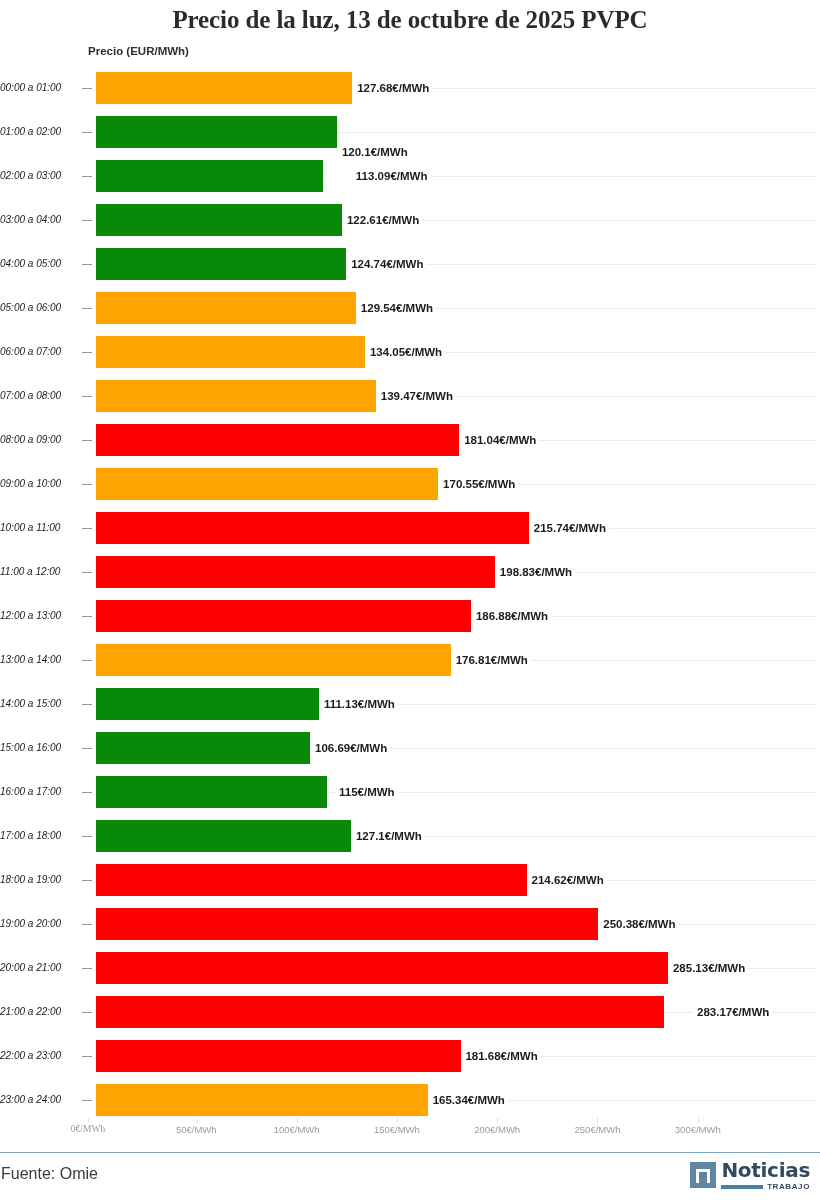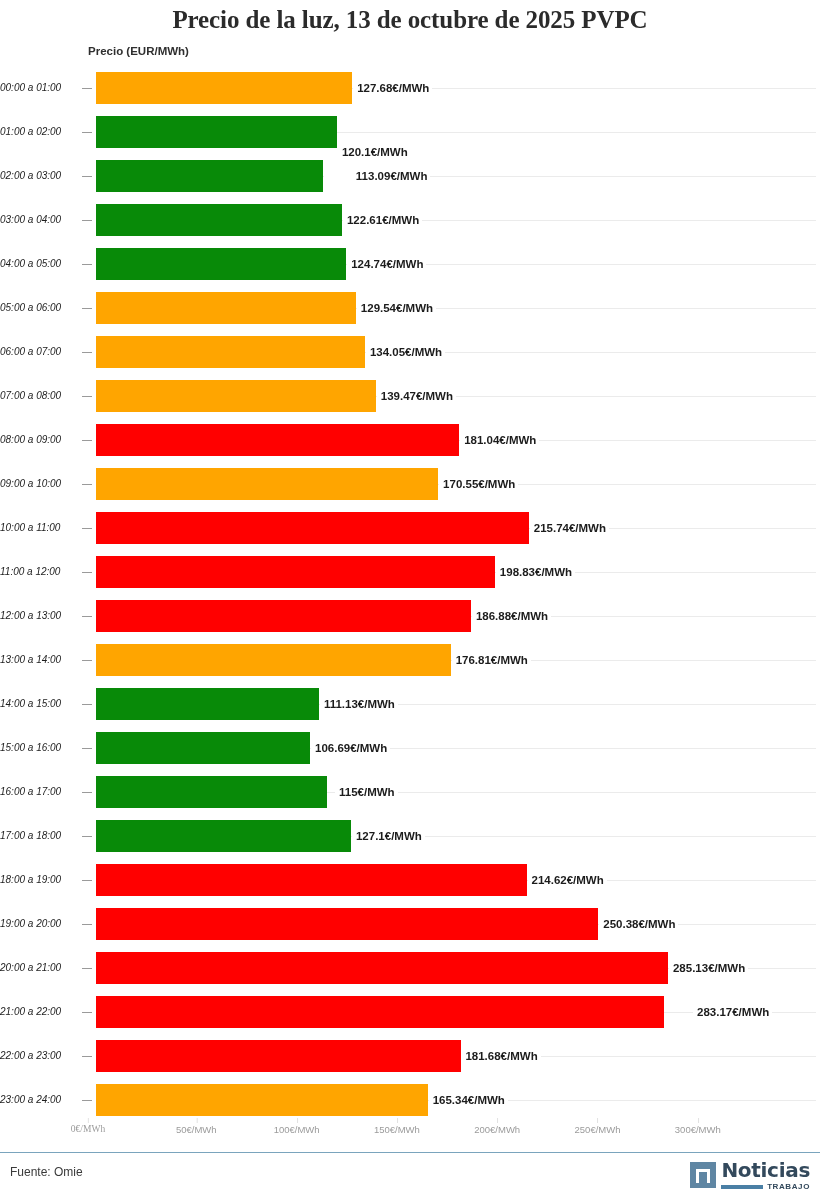--- a/index.html
+++ b/index.html
@@ -144,22 +144,22 @@
     position: absolute;
     top: 1152px;
     left: 0;
     width: 820px;
     height: 1px;
     background: #7aa4bd;
   }
   .footer-source {
     position: absolute;
     top: 1165px;
-    left: 10px;
-    font-size: 12px;
+    left: 1px;
+    font-size: 16px;
     color: #3a3a3a;
     white-space: nowrap;
   }
 
   .logo {
     position: absolute;
     top: 1158px;
     right: 10px;
     height: 34px;
     display: flex;

